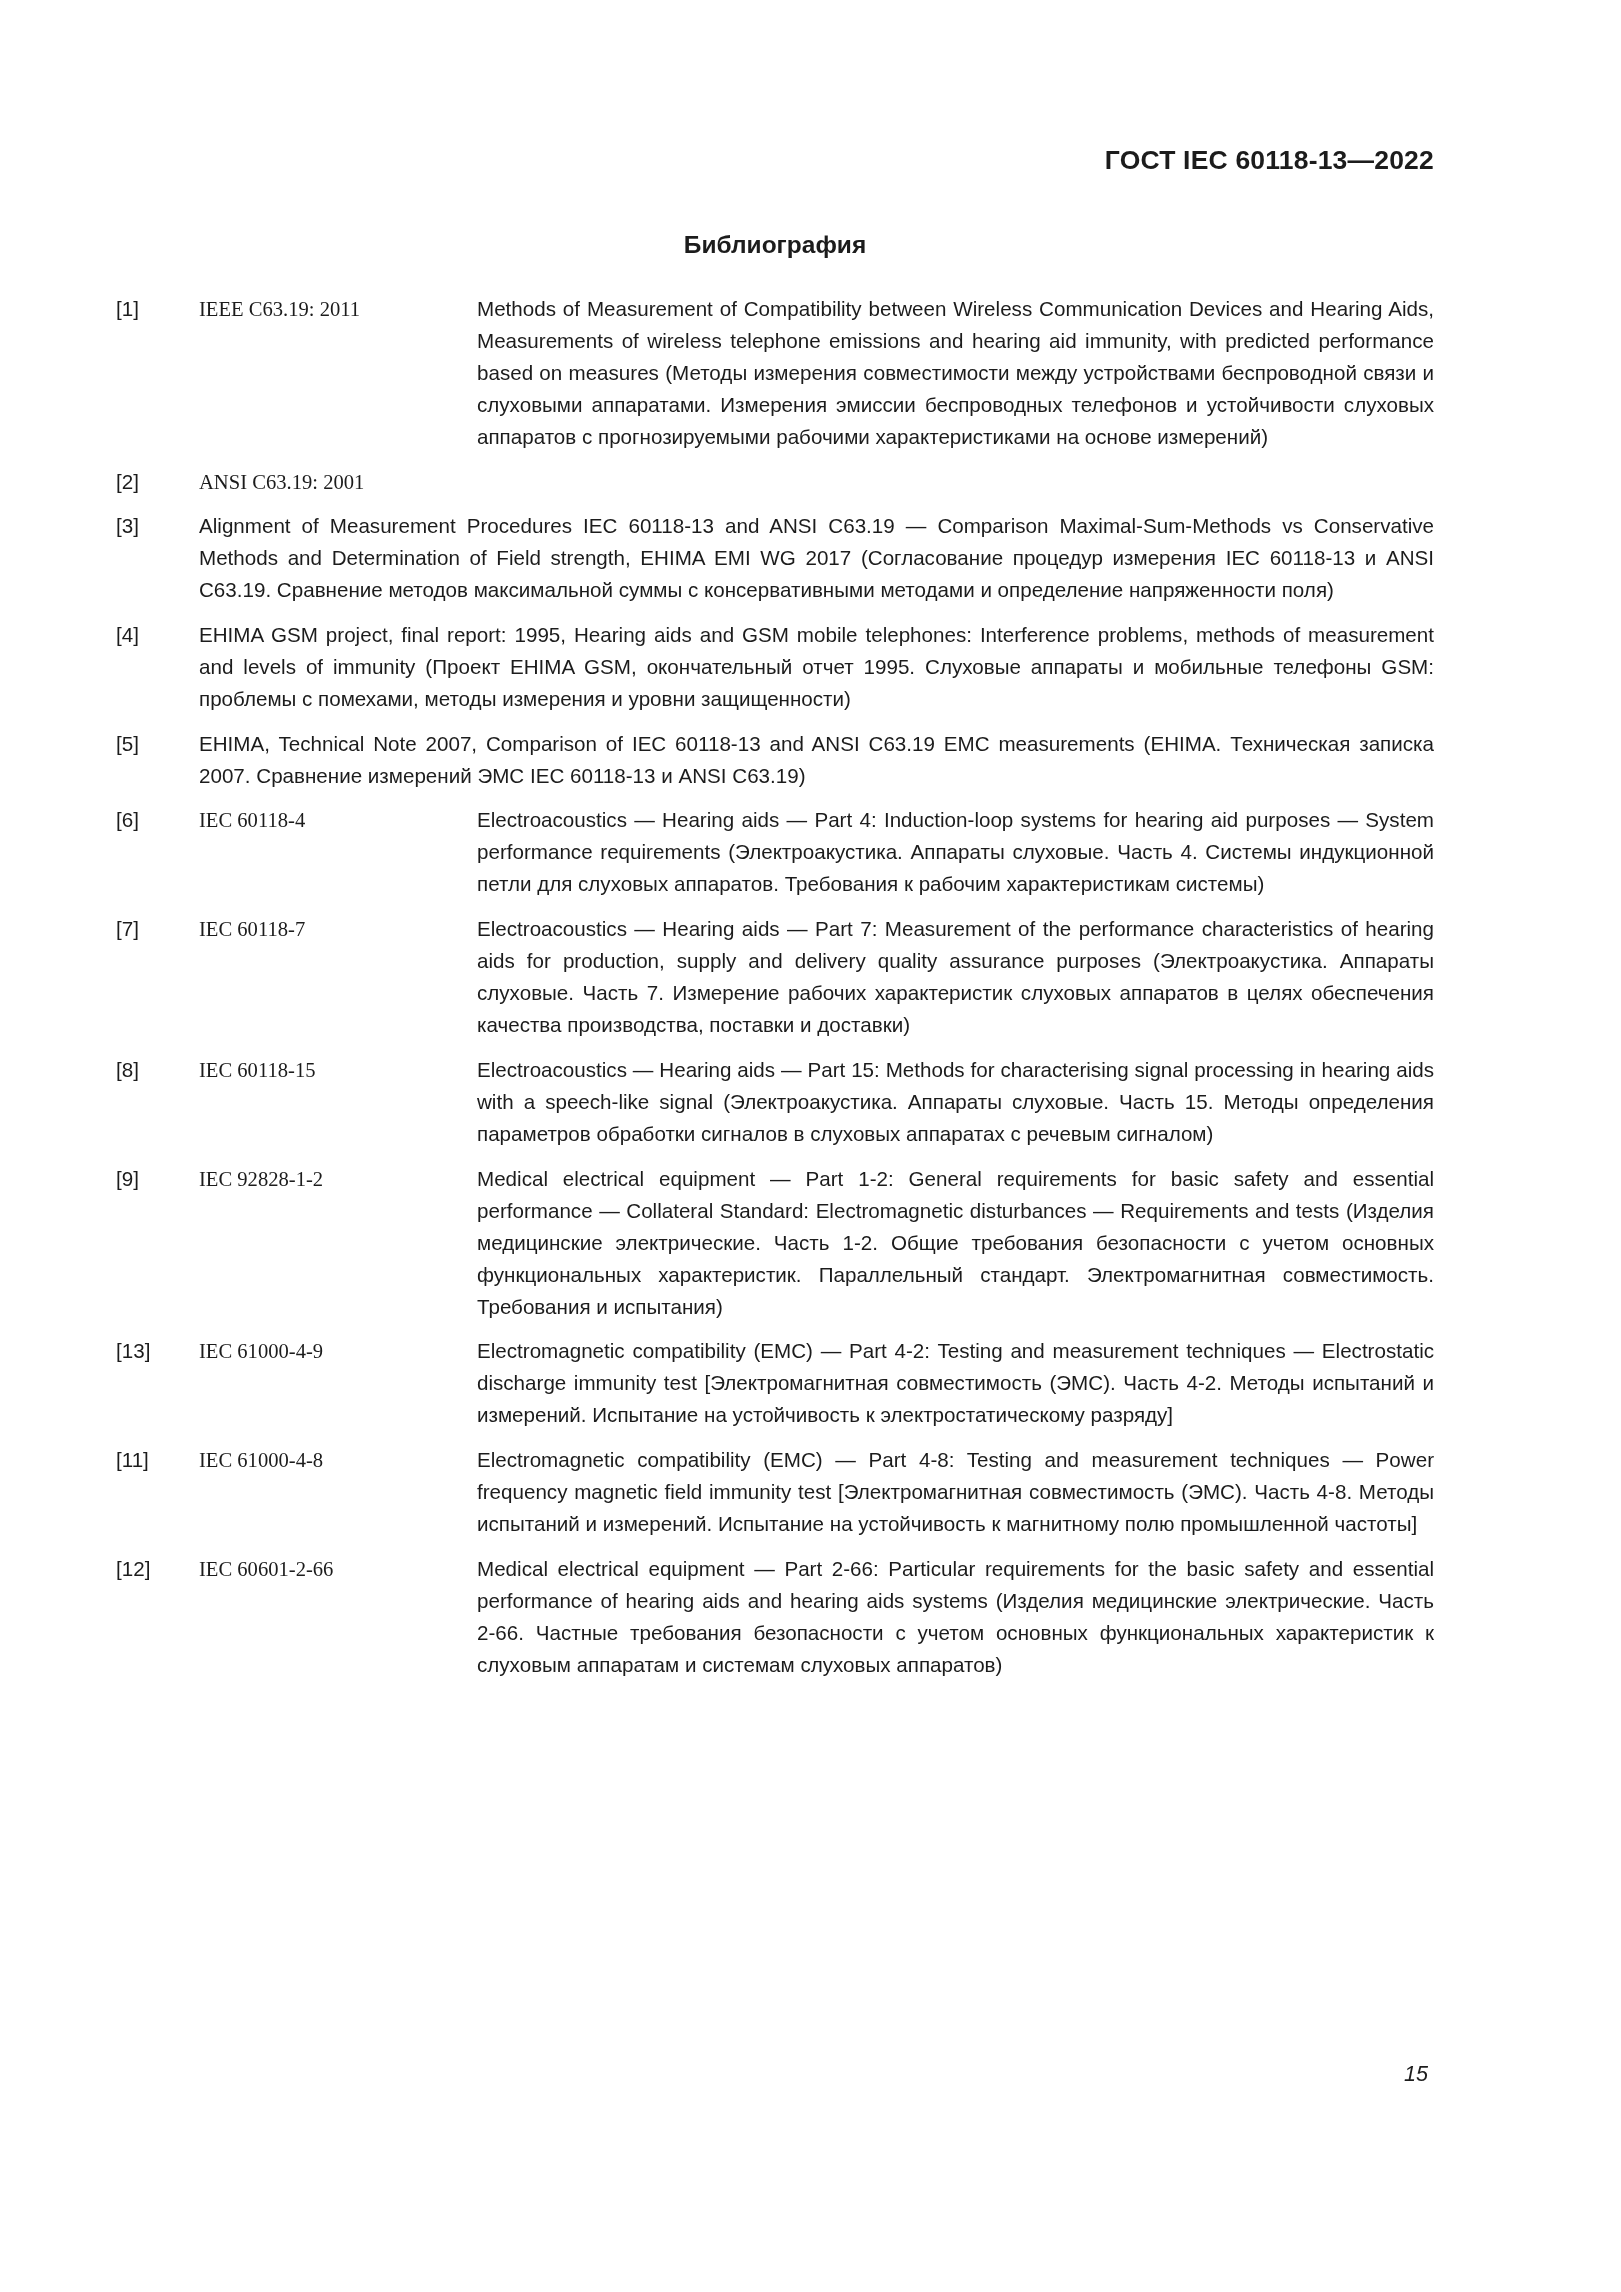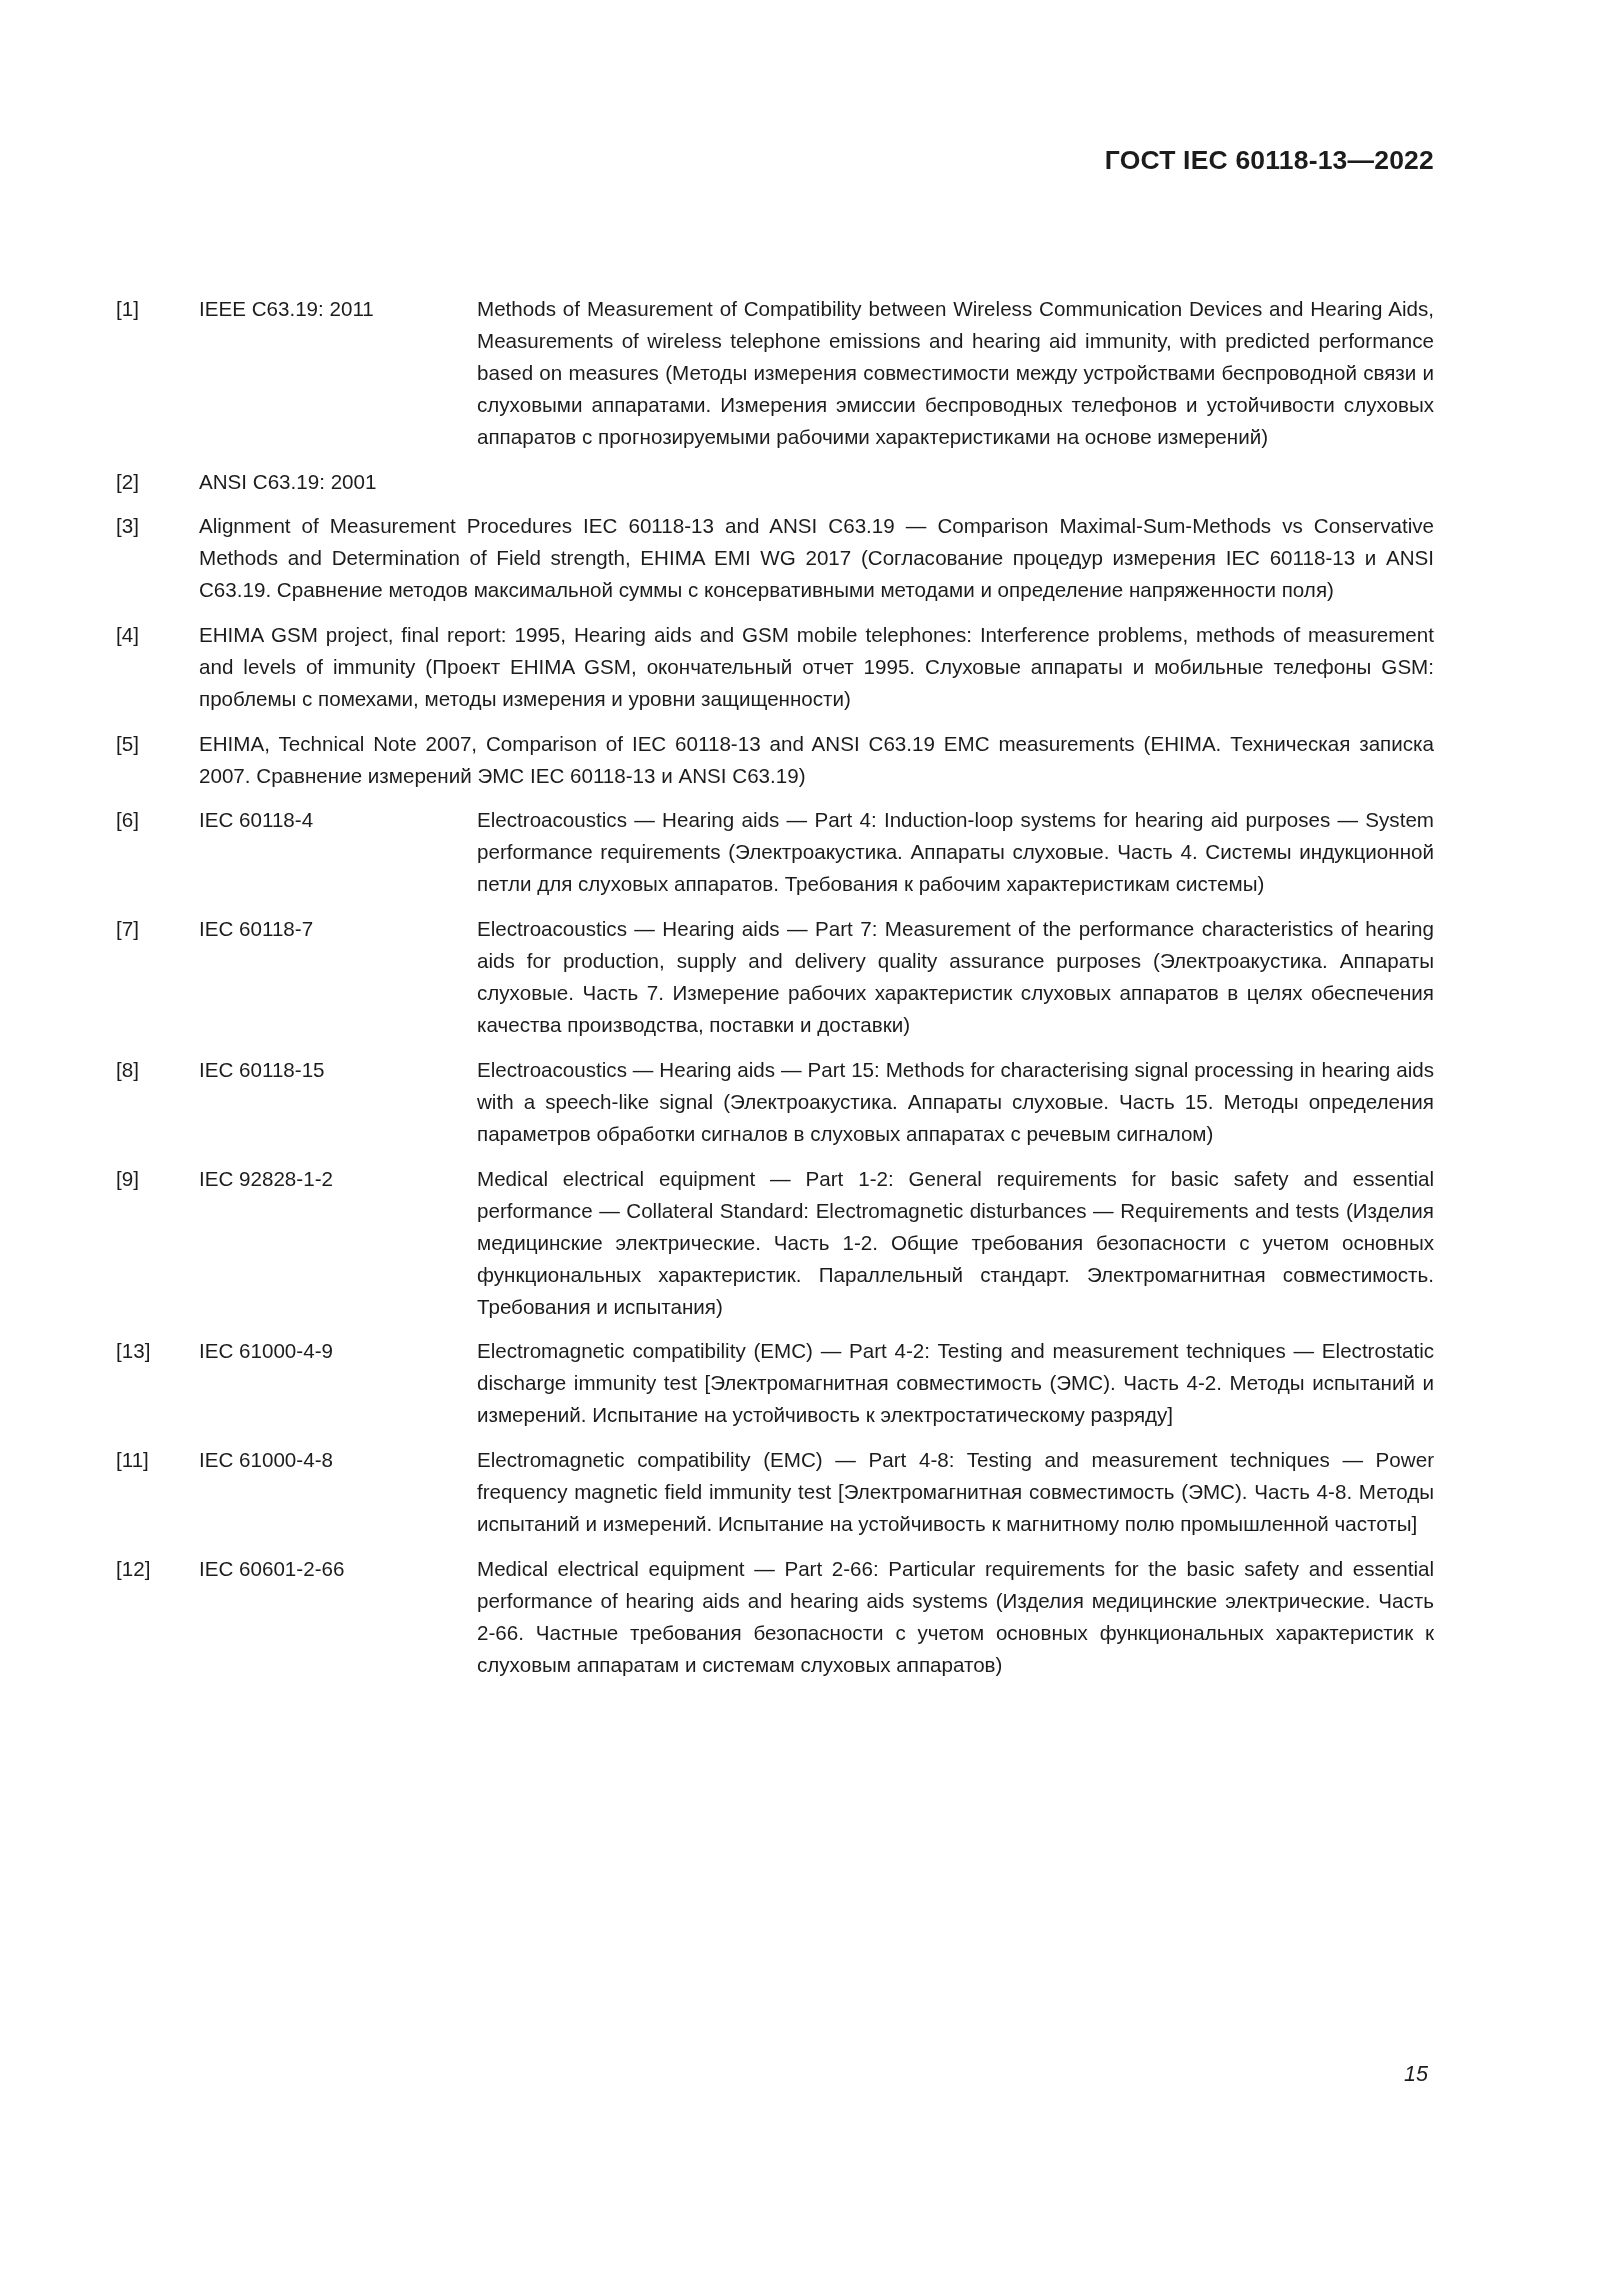--- a/index.html
+++ b/index.html
@@ -54,39 +54,41 @@
   }
   .entry.no-code {
     grid-template-columns: 83px 1fr;
   }
   .entry .num {
     white-space: nowrap;
   }
   .entry .code {
     white-space: nowrap;
     padding-right: 9.8px;
+    font-family: Liberation Serif, serif;
   }
   .entry .text {
     text-align: justify;
   }
   .page-number {
     position: absolute;
     top: 2061px;
     right: 193px;
     font-size: 21.6px;
     font-style: italic;
   }
 </style>
 </head>
 <body>
 
 <div class="page">
 
   <div class="doc-header">ГОСТ IEC 60118-13—2022</div>
 
+  <div class="section-title">Библиография</div>
 
   <div class="entries" id="entries">
   <div class="entry">
     <div class="num">[1]</div>
     <div class="code">IEEE C63.19: 2011</div>
     <div class="text">Methods of Measurement of Compatibility between Wireless Communication Devices and Hearing Aids, Measurements of wireless telephone emissions and hearing aid immunity, with predicted performance based on measures (Методы измерения совместимости между устройствами беспроводной связи и слуховыми аппаратами. Измерения эмиссии беспроводных телефонов и устойчивости слуховых аппаратов с прогнозируемыми рабочими характеристиками на основе измерений)</div>
   </div>
 
   <div class="entry">
     <div class="num">[2]</div>

